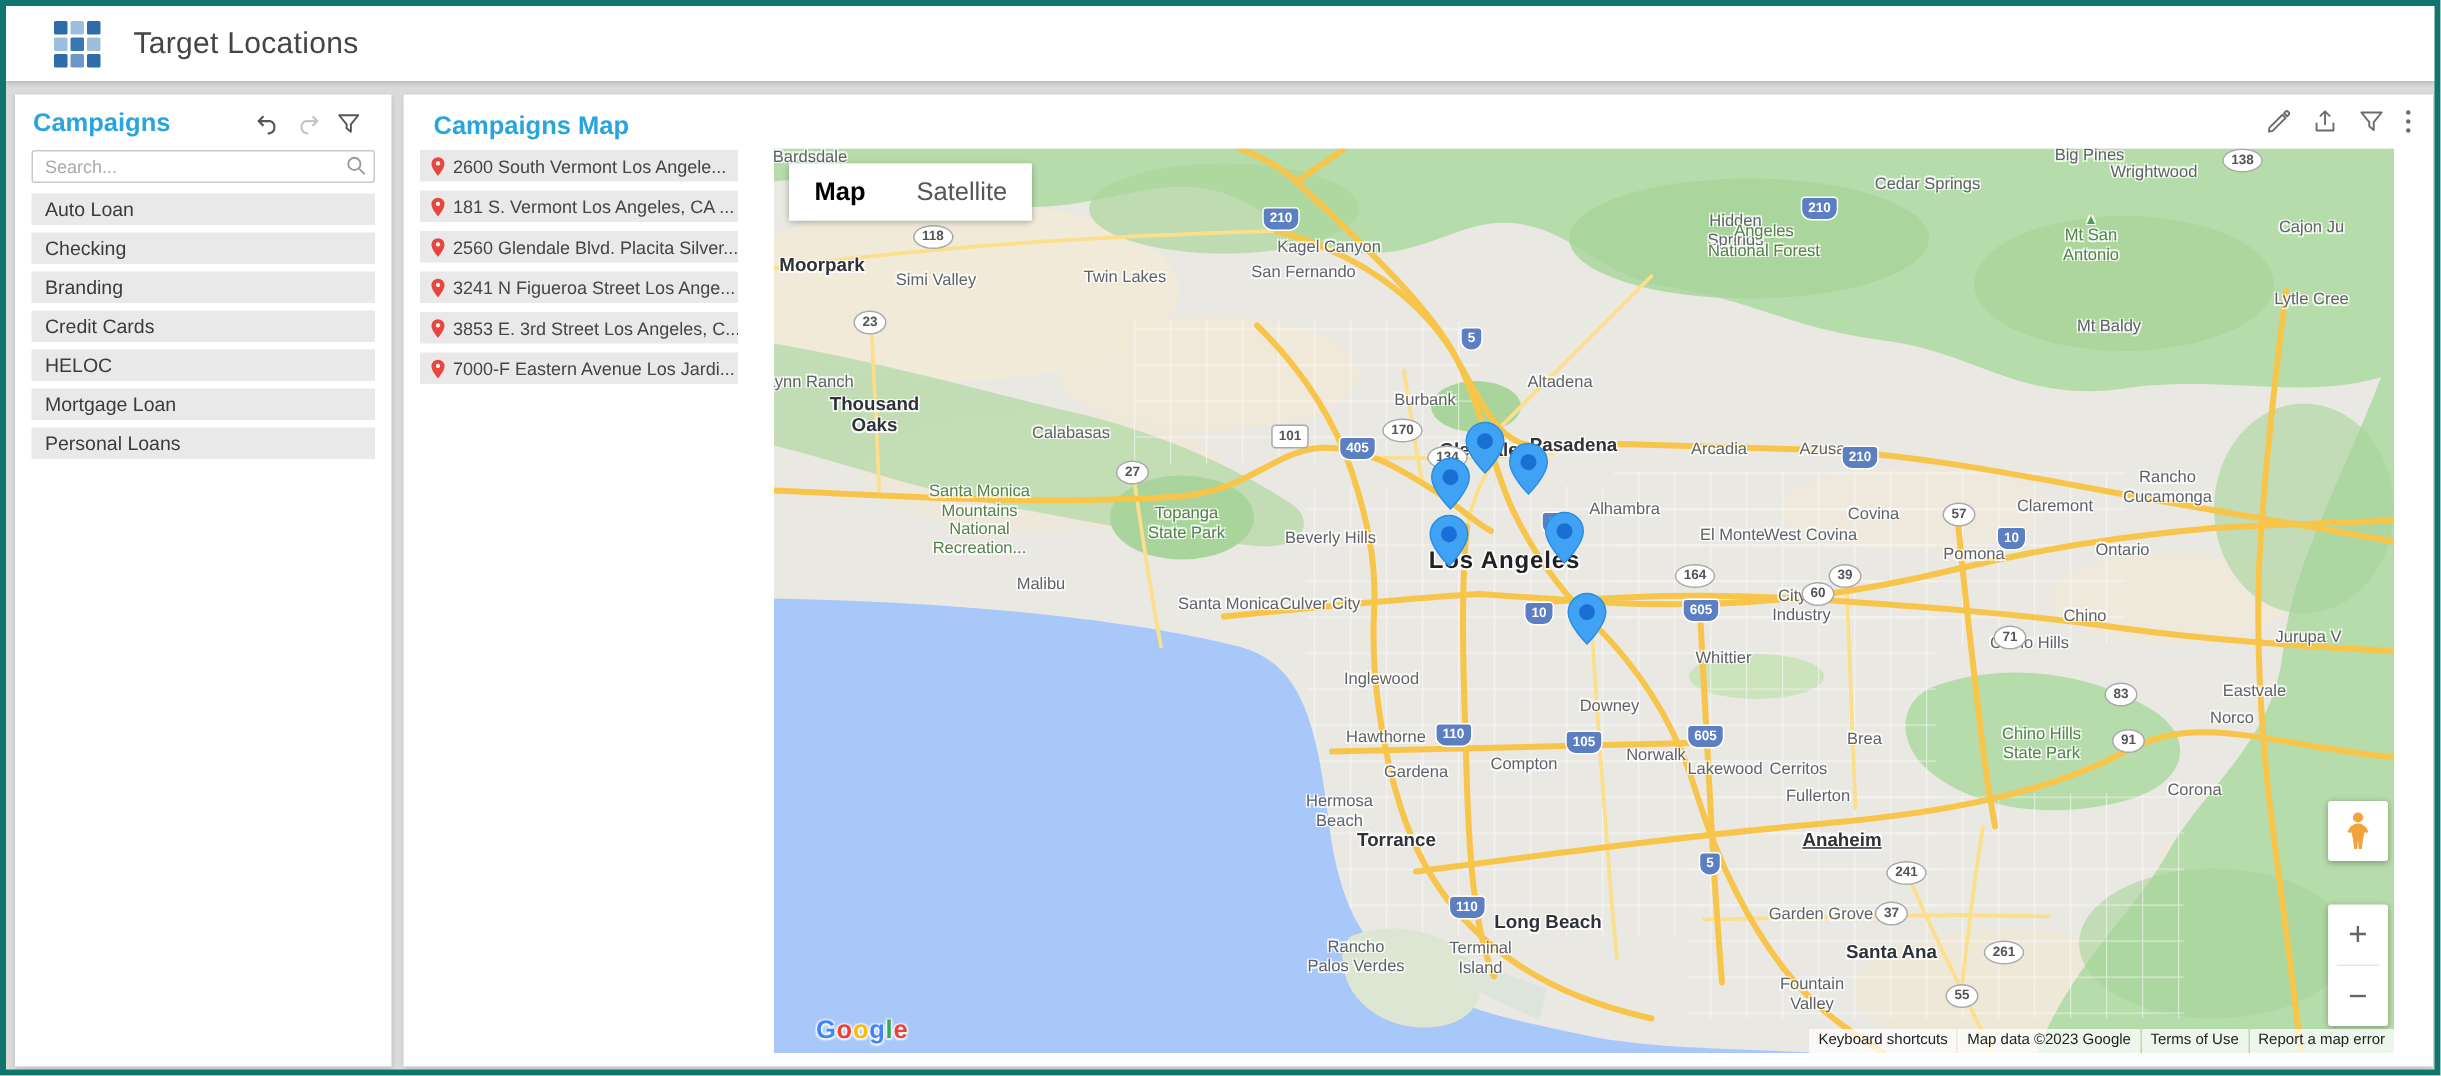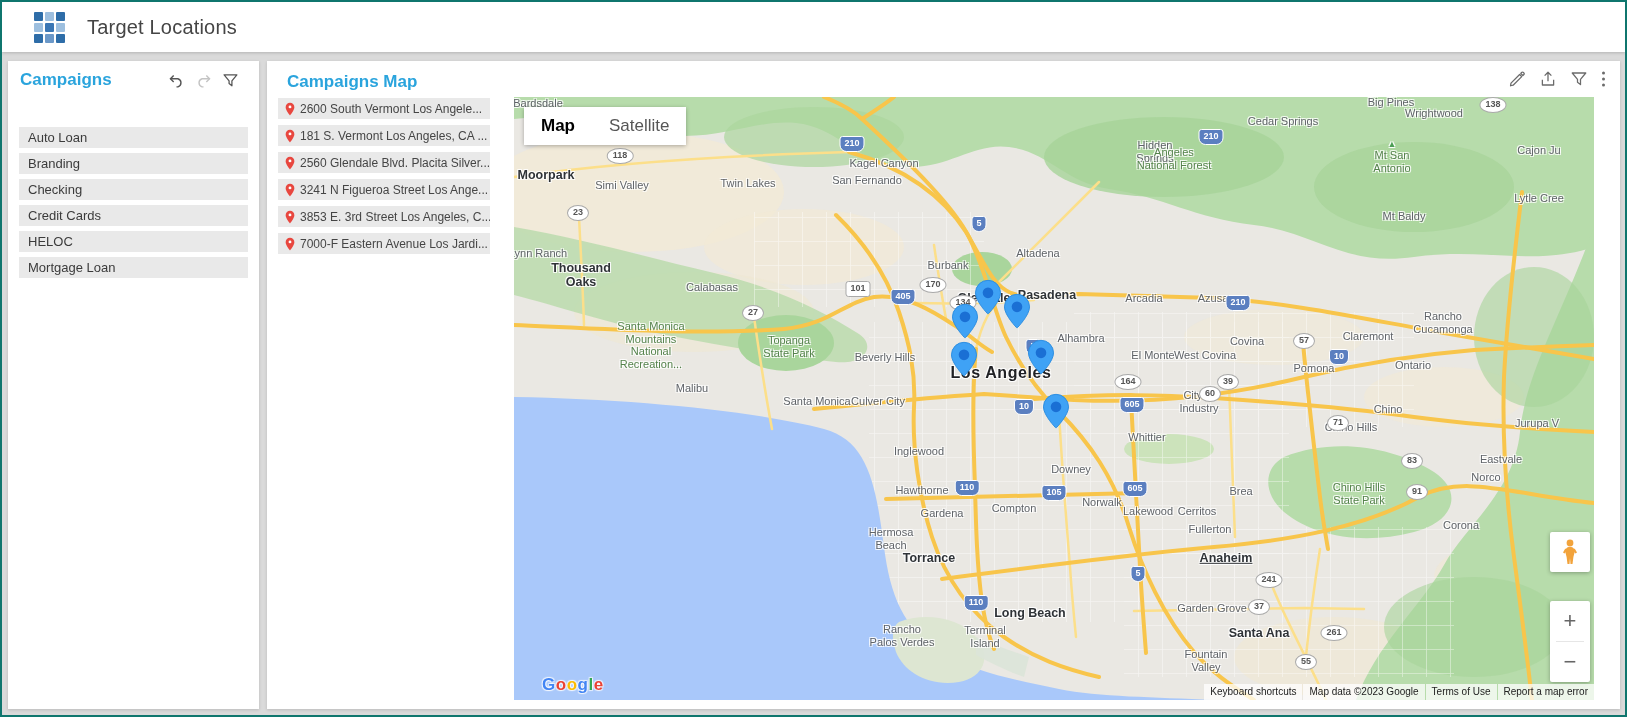--- a/index.html
+++ b/index.html
@@ -1,18 +1,18 @@
 <!DOCTYPE html>
 <html><head>
 <meta charset="utf-8">
 <style>
   * { box-sizing: border-box; margin: 0; padding: 0; }
   html,body { width:1627px; height:717px; }
   body { font-family:"Liberation Sans", sans-serif; background:#dadada; }
-  .page { position:relative; width:1627px; height:717px; background:#dadada; border:2px solid #0f766e; overflow:hidden; }
+  .page { position:relative; width:1627px; height:717px; background:#dadada; border:4px solid #0f766e; overflow:hidden; }
 
   
   .header { position:absolute; left:0; top:0; width:100%; height:50px; background:#ffffff; box-shadow:0 1px 3px rgba(0,0,0,.18); z-index:5; display:flex; align-items:center; }
   .grid-icon { display:grid; grid-template-columns:repeat(3,9px); grid-template-rows:repeat(3,9px); gap:2px; margin-left:32px; }
   .grid-icon span { border-radius:1px; }
   .grid-icon span:nth-child(1),.grid-icon span:nth-child(3),.grid-icon span:nth-child(7),.grid-icon span:nth-child(9){ background:#2e6da8; }
   .grid-icon span:nth-child(2),.grid-icon span:nth-child(4),.grid-icon span:nth-child(6){ background:#9dbfdf; }
   .grid-icon span:nth-child(5){ background:#3a76b4; }
   .grid-icon span:nth-child(8){ background:#6b98c8; }
   .header-title { margin-left:22px; font-size:20px; color:#454545; letter-spacing:.2px; }
@@ -113,27 +113,37 @@
             <path d="M16 5 L20.5 9.5 L16 14" fill="none" stroke="#c4c4c4" stroke-width="2"></path>
             <path d="M20.5 9.5 H10 a6 6 0 0 0 0 11.5 h2" fill="none" stroke="#c4c4c4" stroke-width="2"></path>
           </svg>
       </span>
       <span>
         <svg width="17" height="17" viewBox="0 0 24 24">
             <path d="M3 4 h18 l-7 8.5 v7 l-4 -3.2 v-3.8 z" fill="none" stroke="#555" stroke-width="1.8" stroke-linejoin="round"></path>
           </svg>
       </span>
     </div>
+    <div class="search-wrap">
+      <input type="text" placeholder="Search..." style="">
+      <span class="mag">
+        <svg width="15" height="15" viewBox="0 0 24 24">
+            <circle cx="10" cy="10" r="6.5" fill="none" stroke="#9a9a9a" stroke-width="2"></circle>
+            <path d="M15 15 L21 21" stroke="#9a9a9a" stroke-width="2"></path>
+          </svg>
+      </span>
+    </div>
     <div class="camp-list">
         <div class="camp-item">Auto Loan</div>
+        <div class="camp-item">Checking</div>
         <div class="camp-item">Branding</div>
-        <div class="camp-item">Checking</div>
         <div class="camp-item">Credit Cards</div>
         <div class="camp-item">HELOC</div>
         <div class="camp-item">Mortgage Loan</div>
+        <div class="camp-item">Personal Loans</div>
       </div>
   </div>
 
   <div class="panel panel-main">
     <div class="panel-title">Campaigns Map</div>
 
     <div class="main-tools">
       <span>
         <svg width="18" height="18" viewBox="0 0 24 24">
             <path d="M4 17.5 L15.5 6 l2.8 2.8 L6.8 20.3 L3.4 21 z M17 4.5 l1.4 -1.4 a1.3 1.3 0 0 1 1.9 0 l0.9 0.9 a1.3 1.3 0 0 1 0 1.9 L19.8 7.3 z" fill="none" stroke="#6b6b6b" stroke-width="1.7" stroke-linejoin="round"></path>

